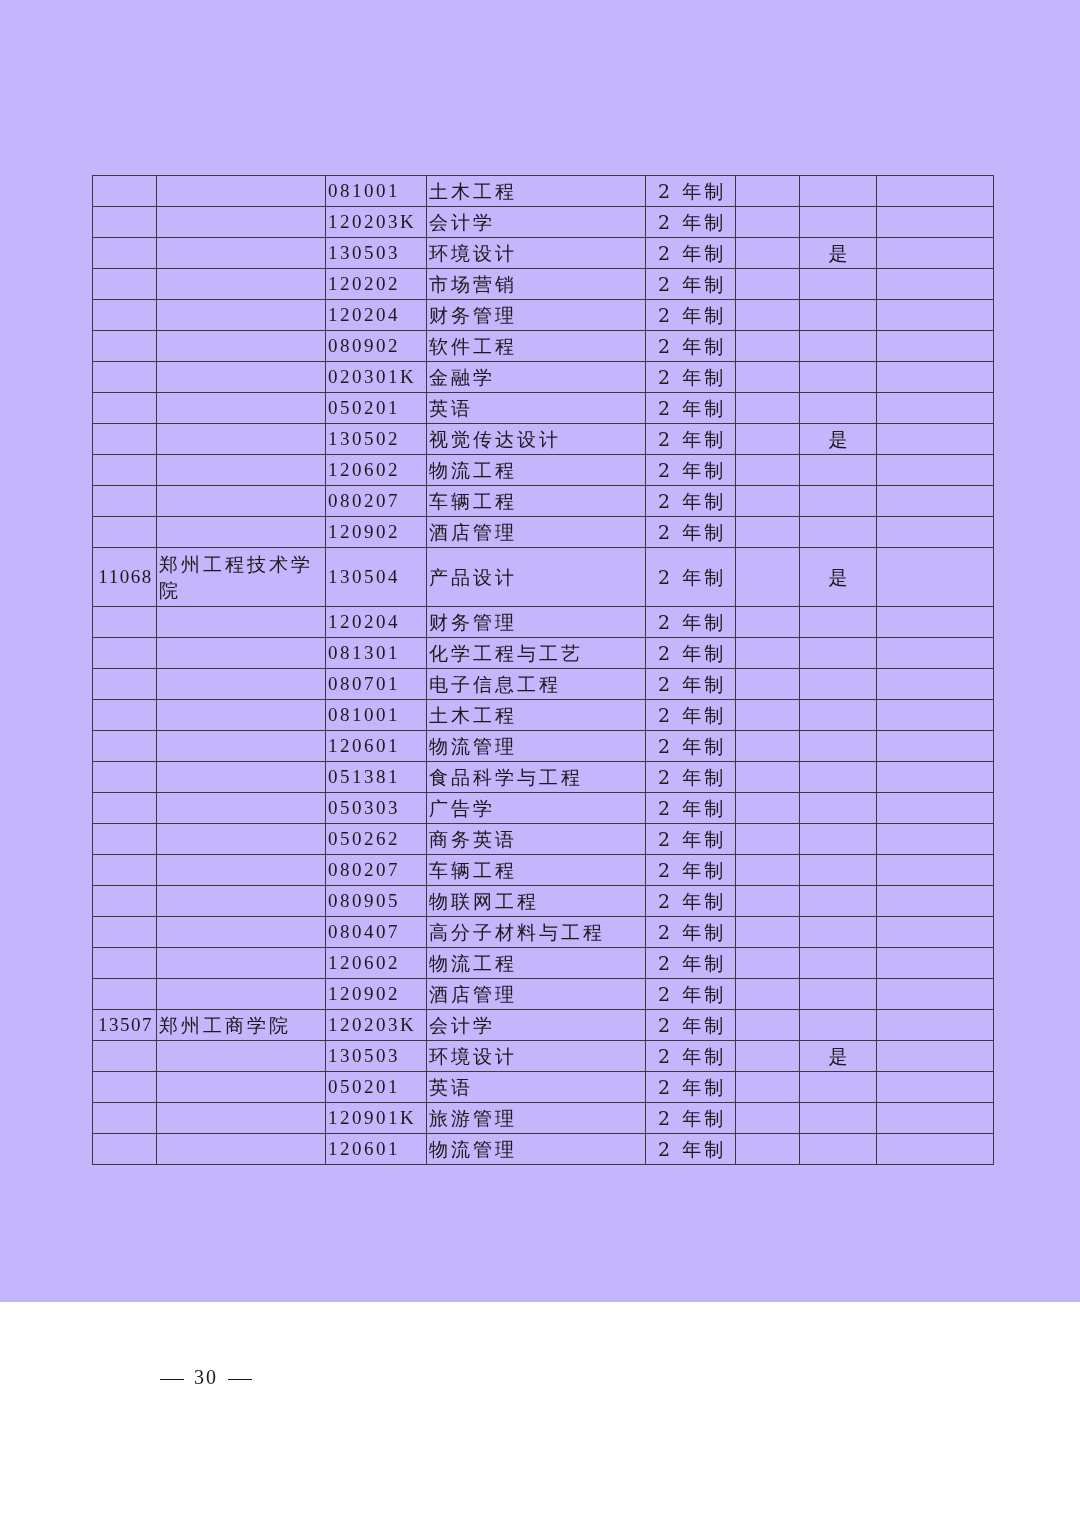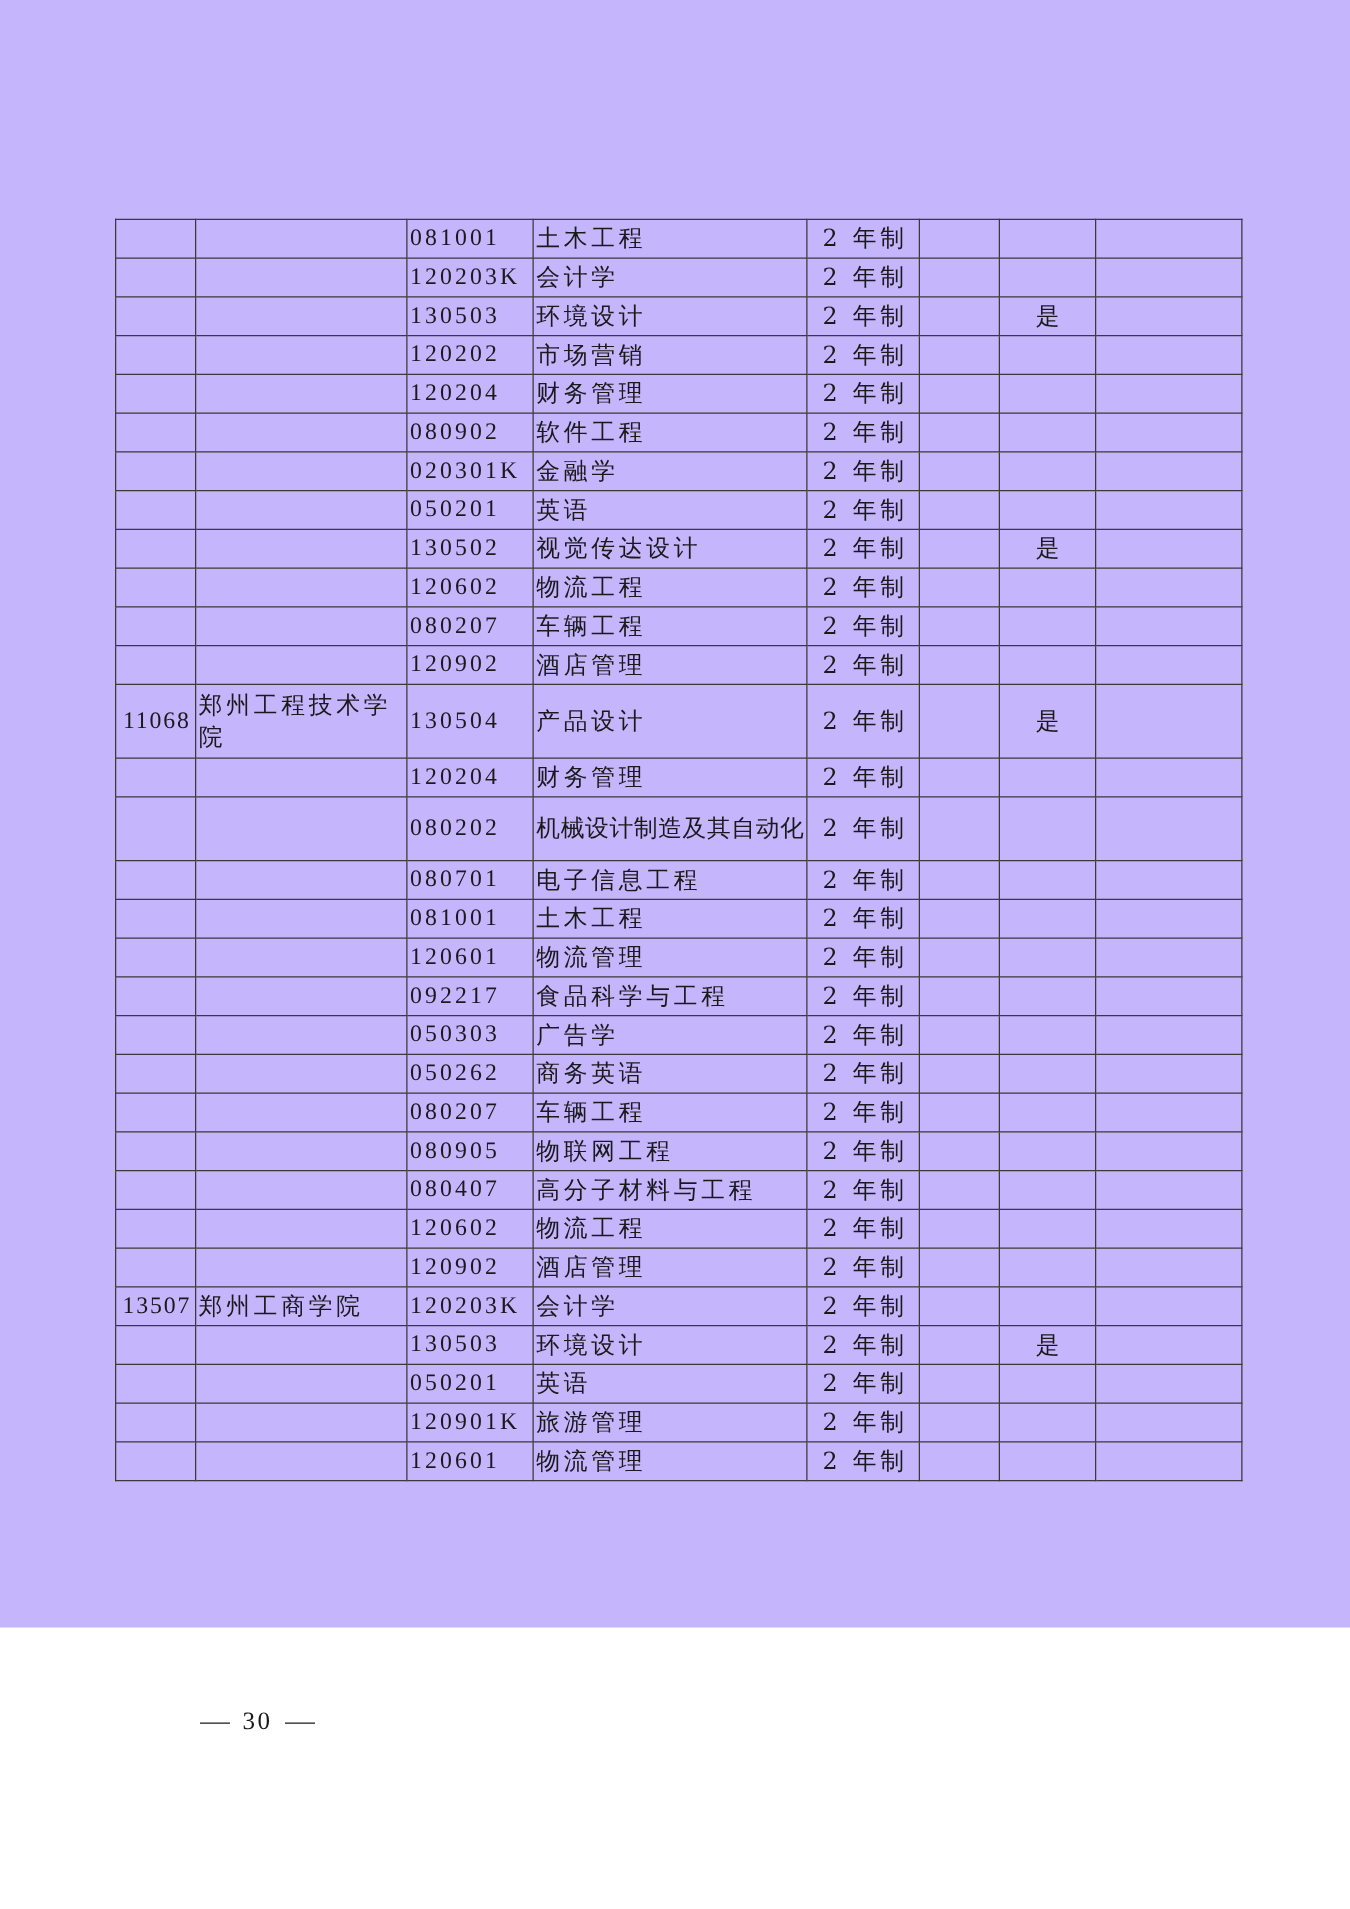--- a/index.html
+++ b/index.html
@@ -218,25 +218,25 @@
         <tr>
           <td class="c-code-school"></td>
           <td class="c-school"></td>
           <td class="c-code">120204</td>
           <td class="c-name">财务管理</td>
           <td class="c-dur">2 年制</td>
           <td class="c-flag"></td>
           <td class="c-flag"></td>
           <td class="c-flag"></td>
         </tr>
-        <tr class="tall-52">
-          <td class="c-code-school"></td>
-          <td class="c-school"></td>
-          <td class="c-code">080202</td>
-          <td class="c-name tight">机械设计制造及其自动化</td>
+        <tr>
+          <td class="c-code-school"></td>
+          <td class="c-school"></td>
+          <td class="c-code">081301</td>
+          <td class="c-name">化学工程与工艺</td>
           <td class="c-dur">2 年制</td>
           <td class="c-flag"></td>
           <td class="c-flag"></td>
           <td class="c-flag"></td>
         </tr>
         <tr>
           <td class="c-code-school"></td>
           <td class="c-school"></td>
           <td class="c-code">080701</td>
           <td class="c-name">电子信息工程</td>
@@ -261,21 +261,21 @@
           <td class="c-code">120601</td>
           <td class="c-name">物流管理</td>
           <td class="c-dur">2 年制</td>
           <td class="c-flag"></td>
           <td class="c-flag"></td>
           <td class="c-flag"></td>
         </tr>
         <tr>
           <td class="c-code-school"></td>
           <td class="c-school"></td>
-          <td class="c-code">092217</td>
+          <td class="c-code">051381</td>
           <td class="c-name">食品科学与工程</td>
           <td class="c-dur">2 年制</td>
           <td class="c-flag"></td>
           <td class="c-flag"></td>
           <td class="c-flag"></td>
         </tr>
         <tr>
           <td class="c-code-school"></td>
           <td class="c-school"></td>
           <td class="c-code">050303</td>

